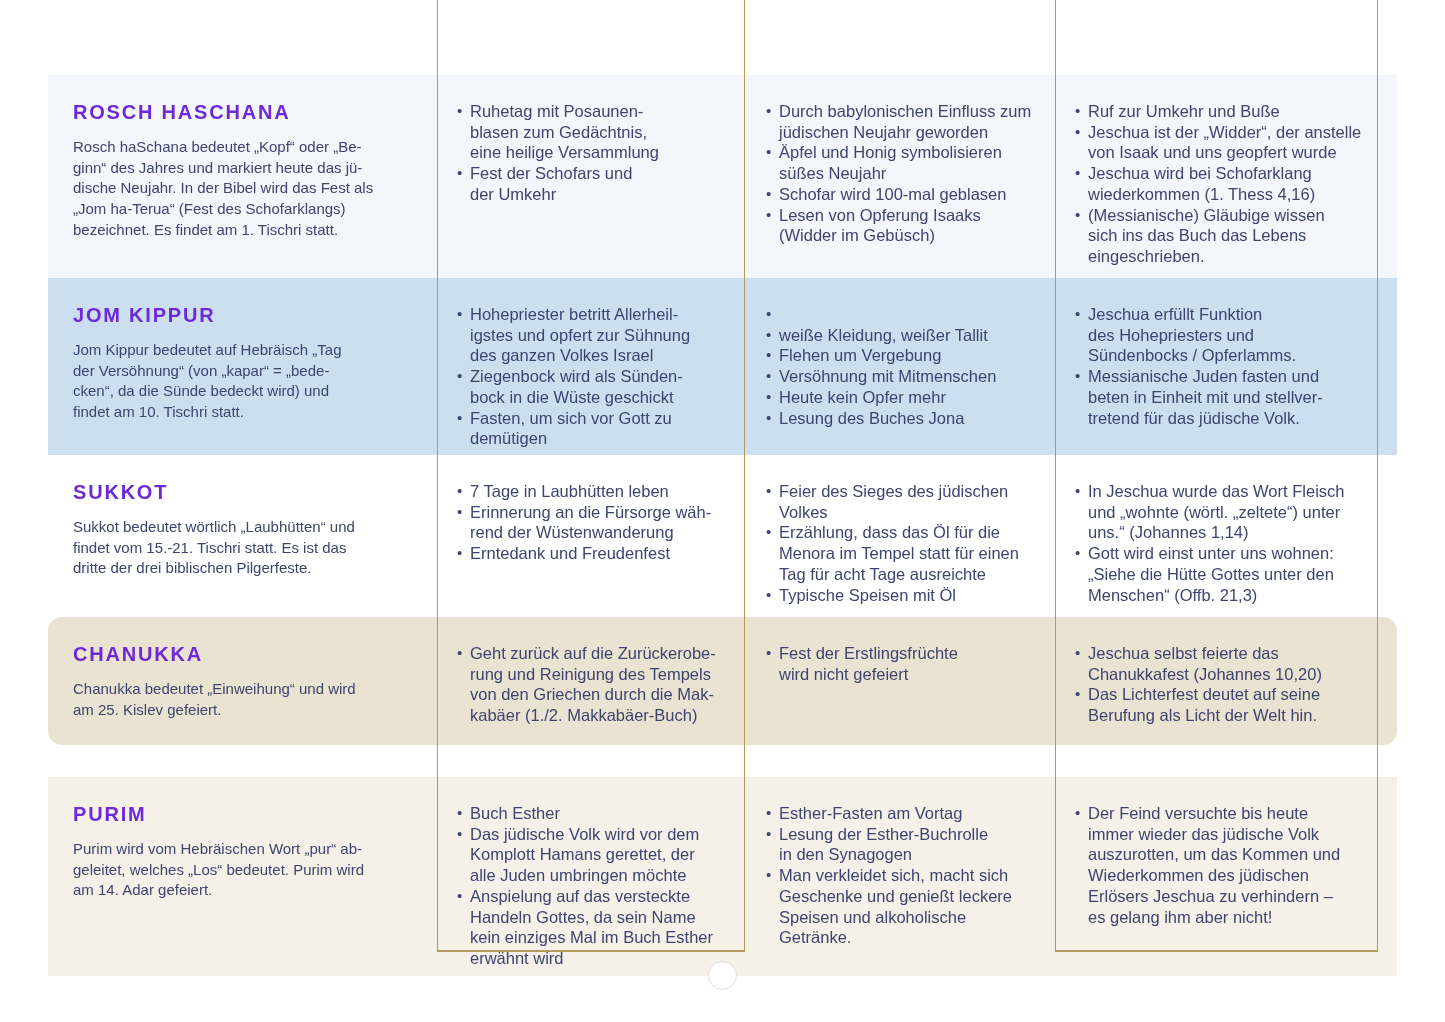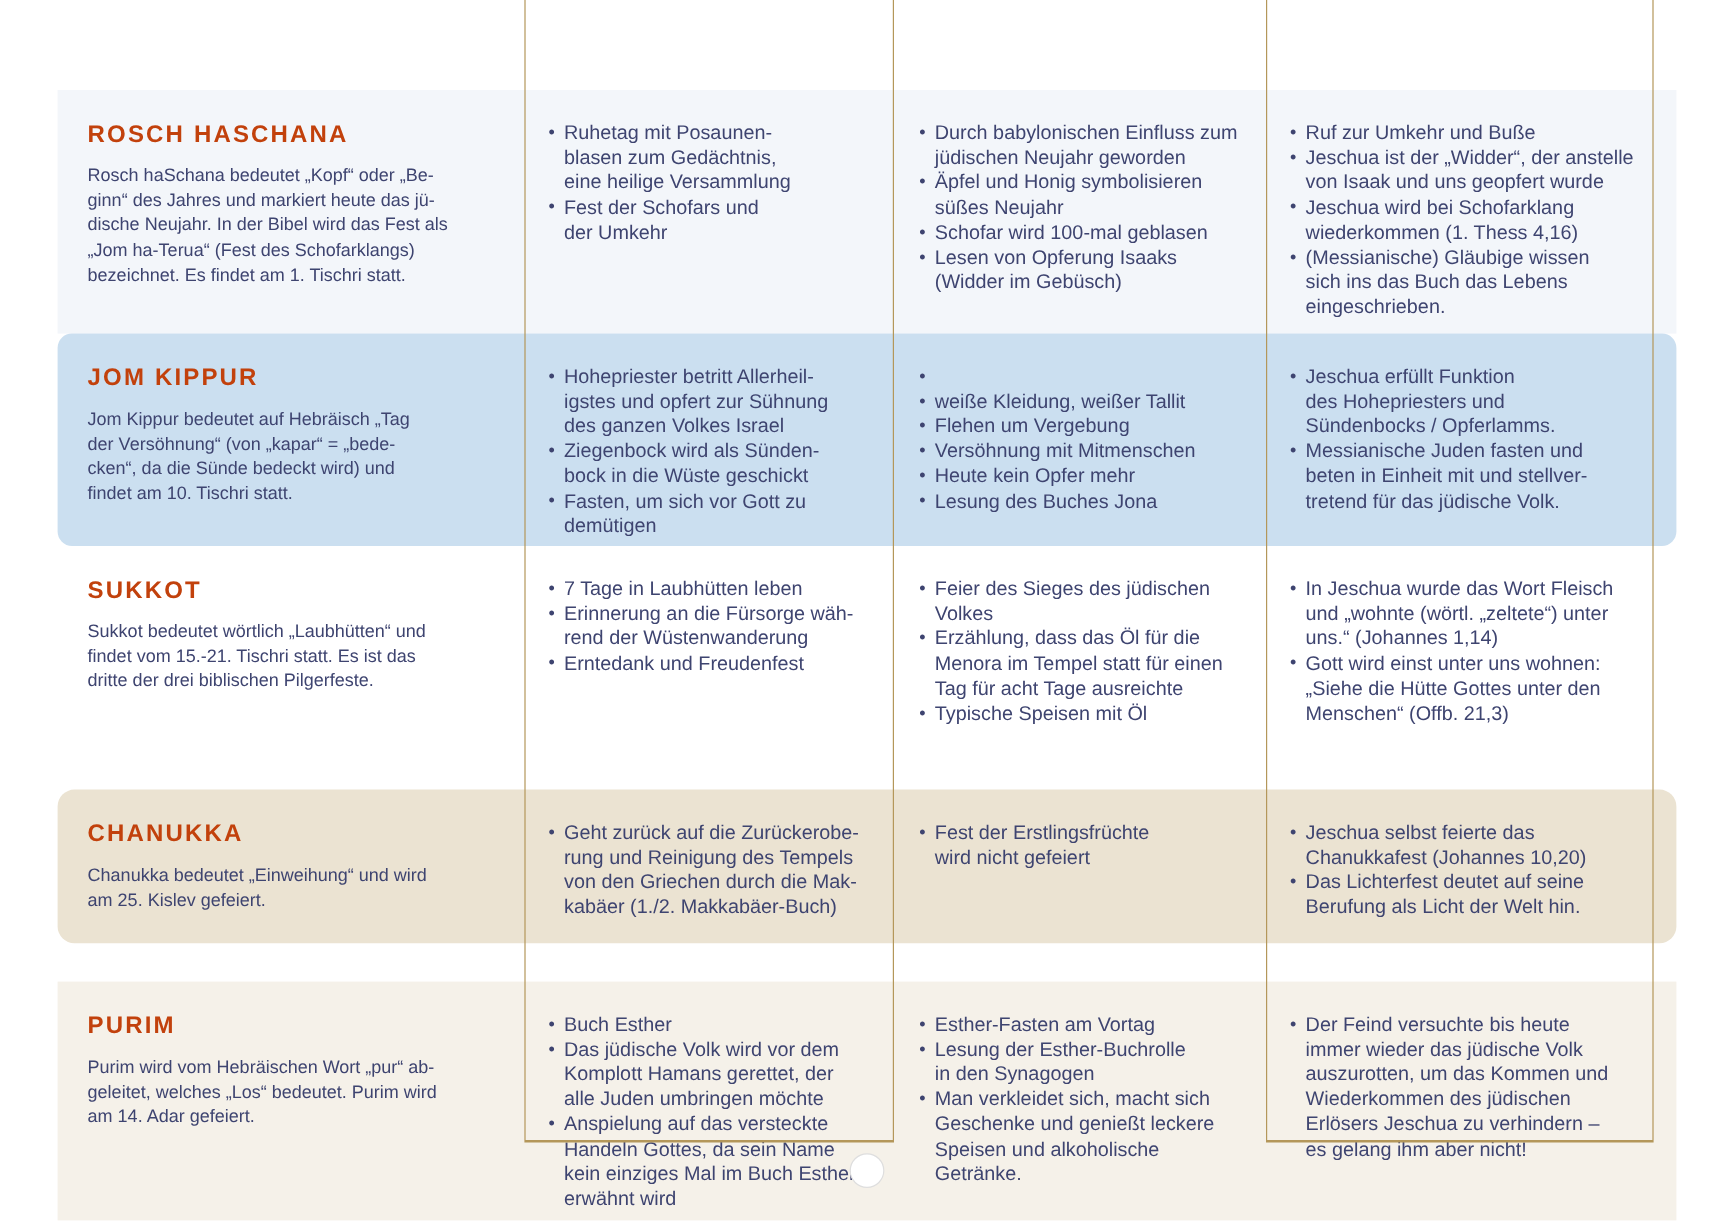--- a/index.html
+++ b/index.html
@@ -35,21 +35,21 @@
   .cell{box-sizing:border-box;overflow:hidden;}
   .col1{padding:26px 22px 0 25px;}
   .col2{padding:26px 8px 0 19px;}
   .col3{padding:26px 8px 0 21px;}
   .col4{padding:26px 8px 0 18px;}
   .title{
     margin:0 0 13px 0;
     font-size:20px;
     font-weight:700;
     letter-spacing:1.8px;
-    color:#c2410c;
+    color:#6d28d9;
   }
   .desc{
     margin:0;
     font-size:15px;
     line-height:20.7px;
     white-space:pre-line;
   }
   .bullet{
     display:flex;
     align-items:flex-start;
@@ -139,21 +139,21 @@
           </div>
           <div class="bullet">
             <span class="dot">•</span>
             <span class="btext">(Messianische) Gläubige wissen
 sich ins das Buch das Lebens
 eingeschrieben.</span>
           </div>
         </div>
         <div class="cell"></div>
       </div>
-      <div class="row" style="height: 177px; background: rgb(203, 223, 240); border-radius: 12px;">
+      <div class="row" style="height: 177px; background: rgb(203, 223, 240);">
         <div class="cell col1">
           <h2 class="title">JOM KIPPUR</h2>
           <p class="desc">Jom Kippur bedeutet auf Hebräisch „Tag
 der Versöhnung“ (von „kapar“ = „bede-
 cken“, da die Sünde bedeckt wird) und
 findet am 10. Tischri statt.</p>
         </div>
         <div class="cell col2">
           <div class="bullet">
             <span class="dot">•</span>
@@ -206,21 +206,21 @@
           </div>
           <div class="bullet">
             <span class="dot">•</span>
             <span class="btext">Messianische Juden fasten und
 beten in Einheit mit und stellver-
 tretend für das jüdische Volk.</span>
           </div>
         </div>
         <div class="cell"></div>
       </div>
-      <div class="row" style="height: 203px; background: rgb(255, 255, 255);">
+      <div class="row" style="height: 162px; background: rgb(255, 255, 255);">
         <div class="cell col1">
           <h2 class="title">SUKKOT</h2>
           <p class="desc">Sukkot bedeutet wörtlich „Laubhütten“ und
 findet vom 15.-21. Tischri statt. Es ist das
 dritte der drei biblischen Pilgerfeste.</p>
         </div>
         <div class="cell col2">
           <div class="bullet">
             <span class="dot">•</span>
             <span class="btext">7 Tage in Laubhütten leben</span>

